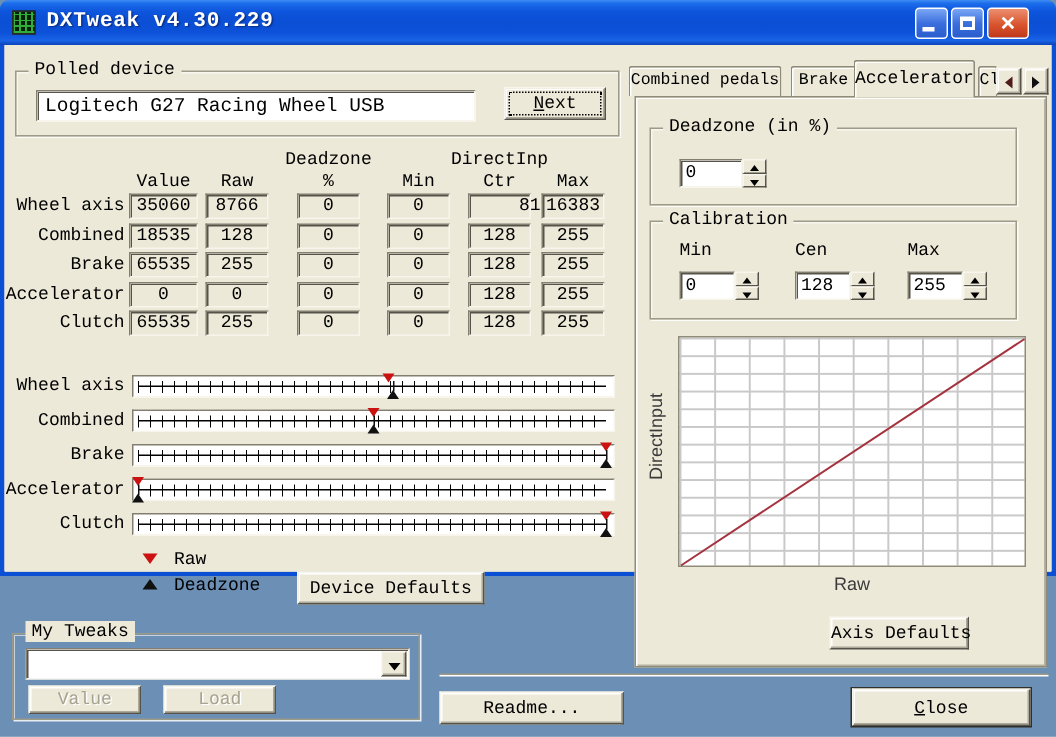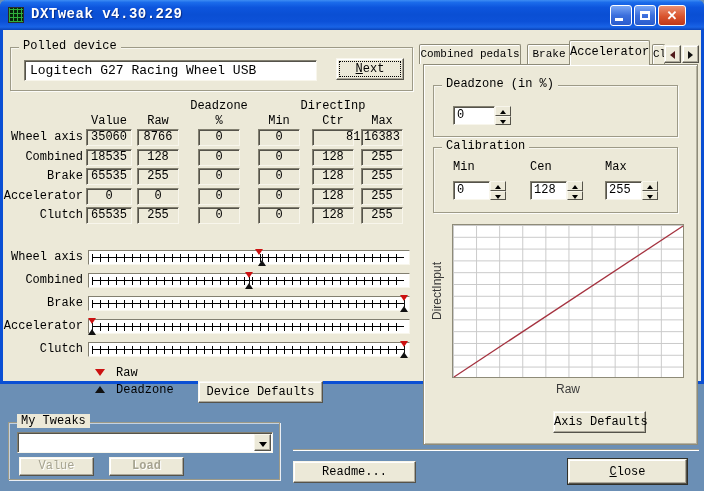--- a/index.html
+++ b/index.html
@@ -241,21 +241,21 @@
 
     <div class="abs group" style="left:5px;top:392px;width:272px;height:58px;">
       <span class="group-label">My Tweaks</span>
       <div class="abs sunken field-white" style="left:8px;top:9px;width:256px;height:21px;">
         <span class="editnum"></span>
         <span class="combo-arrow">
             <span class="tdn"></span>
           </span>
       </div>
       <button class="abs btn disabled" style="left:10px;top:34px;width:75px;height:19px;line-height:17px;">Value</button>
-      <button class="abs btn disabled" style="left:100px;top:34px;width:75px;height:19px;line-height:17px;font-weight:bold;">Load</button>
+      <button class="abs btn disabled" style="left:100px;top:34px;width:75px;height:19px;line-height:17px;">Load</button>
     </div>
 
     <div class="abs group" style="left:430px;top:55px;width:245px;height:52px;">
       <span class="group-label">Deadzone (in %)</span>
       <div class="abs sunken field-white editnum" style="left:19px;top:20px;width:42px;height:19px;">0</div>
       <div class="spin" style="left:61px;top:20px;height:19px;">
         <span class="sb">
             <span class="tup"></span>
           </span>
         <span class="sb">

